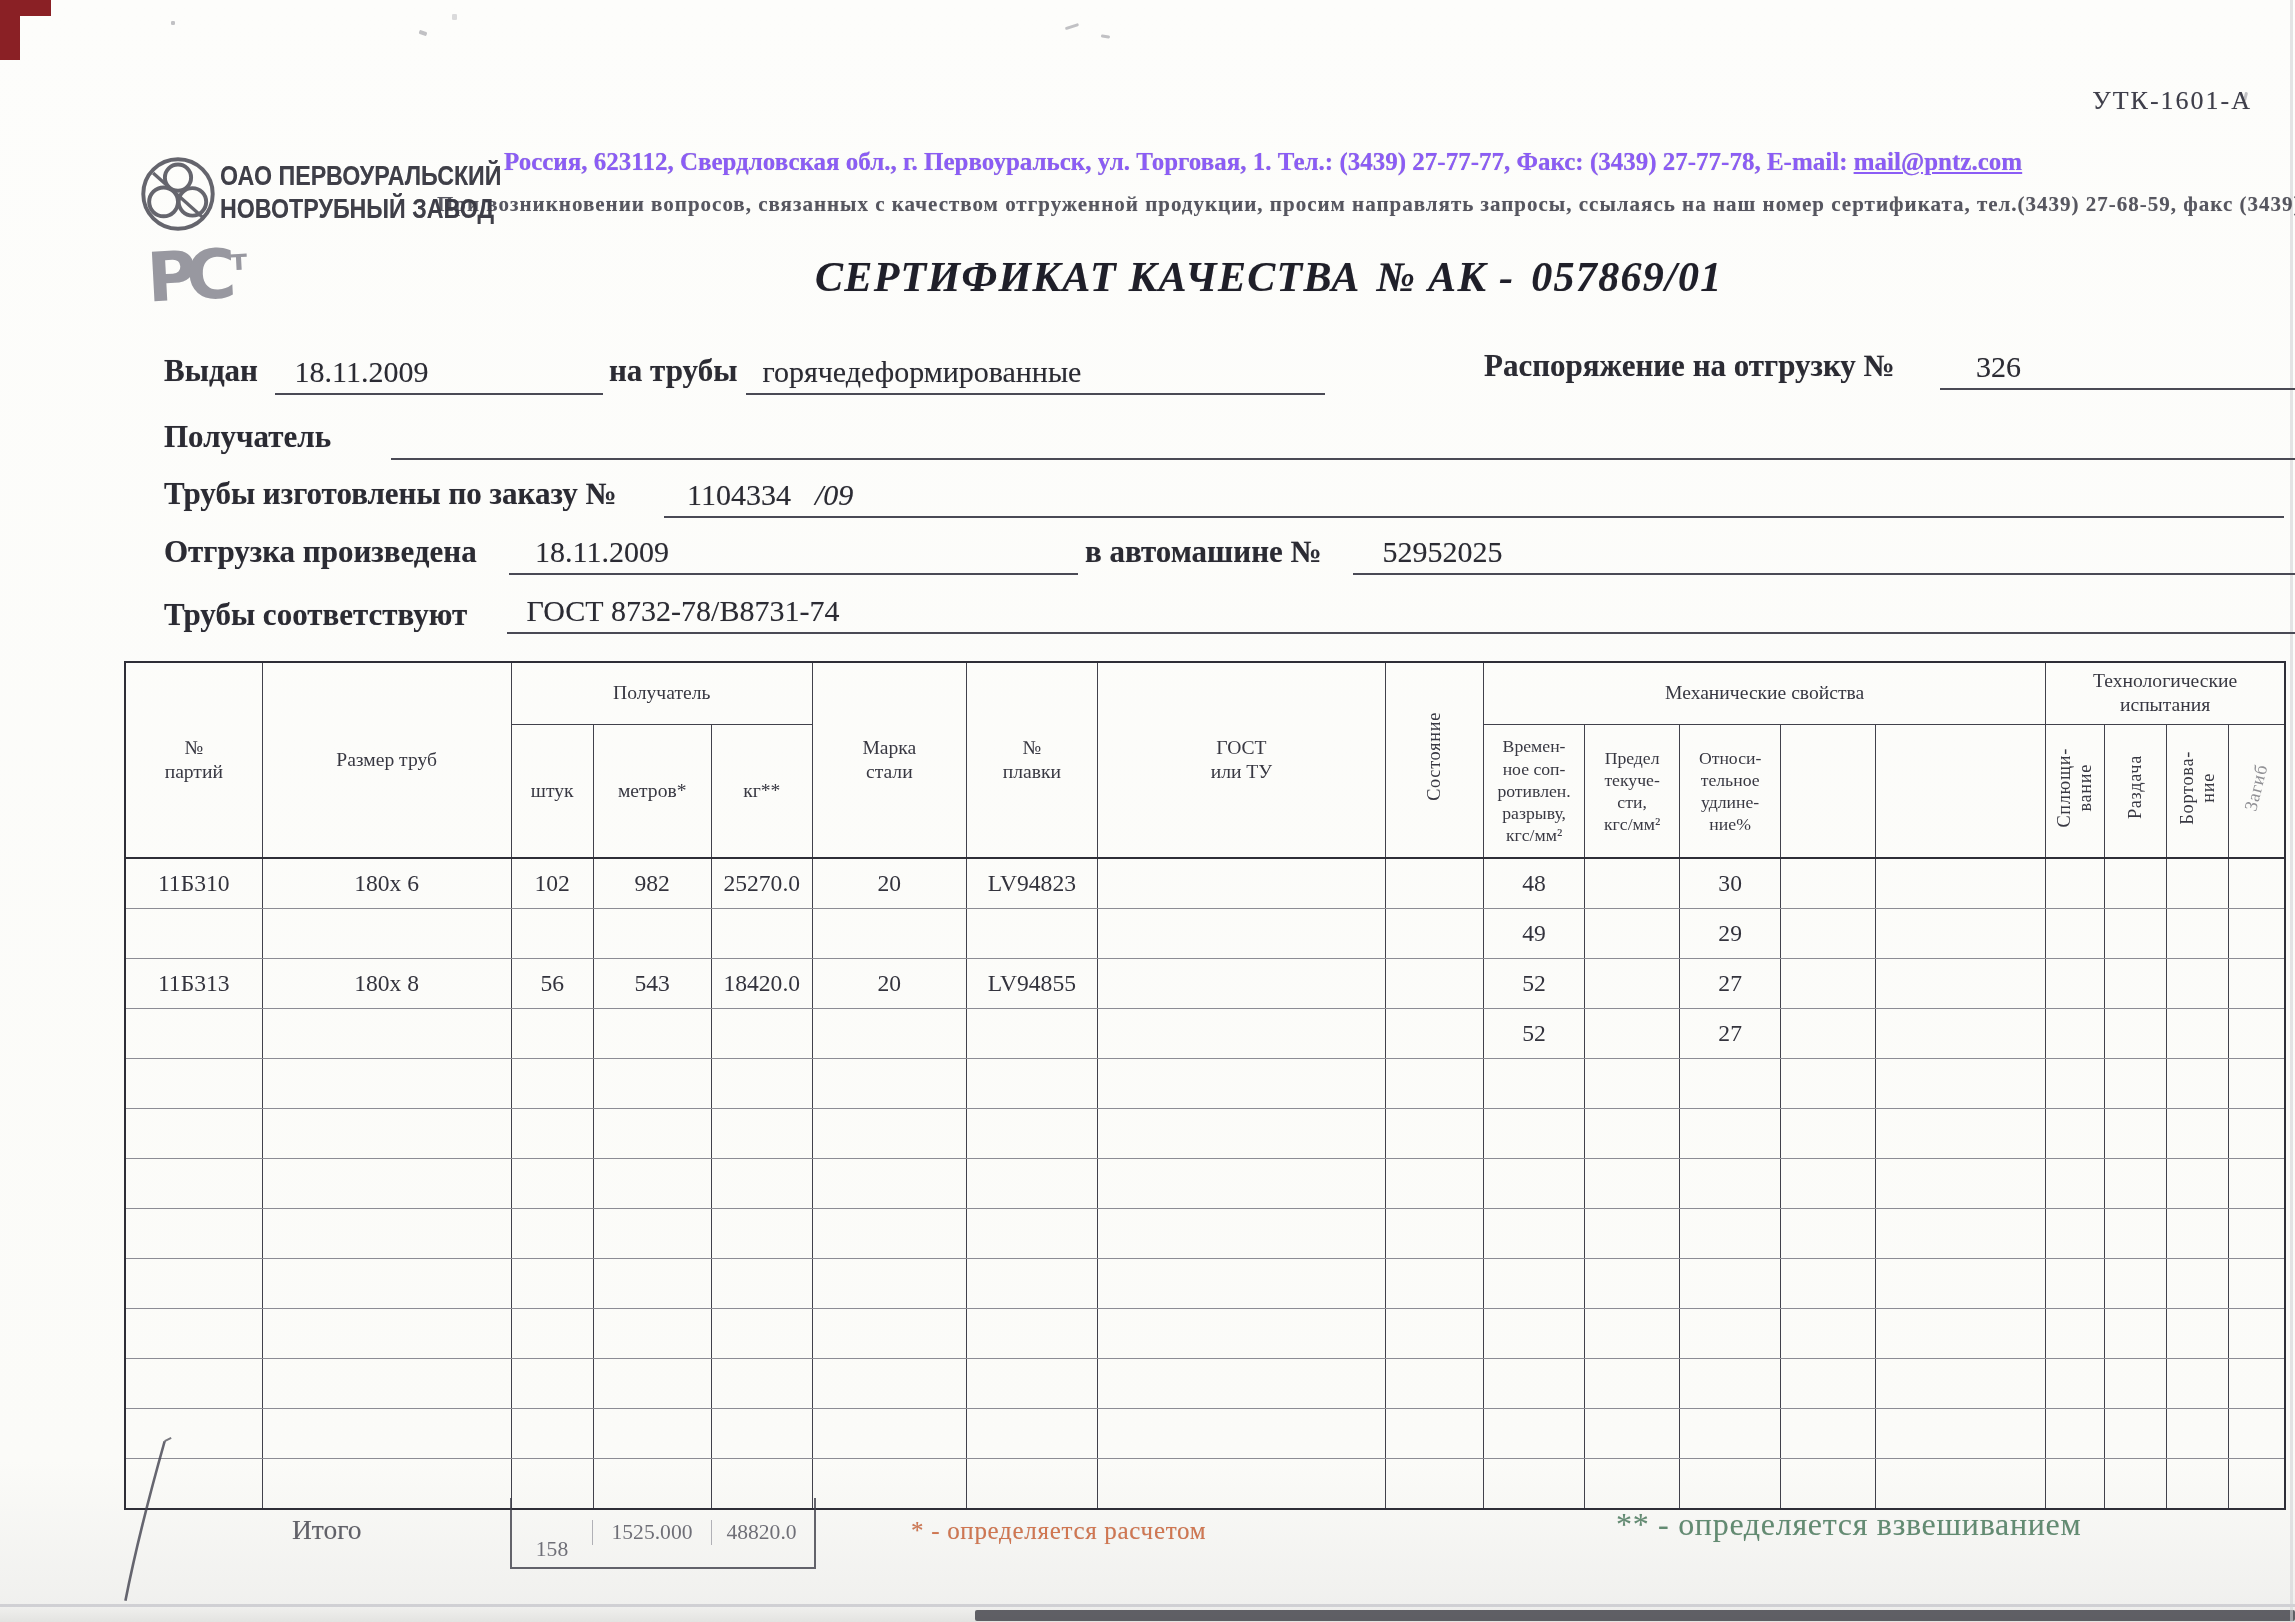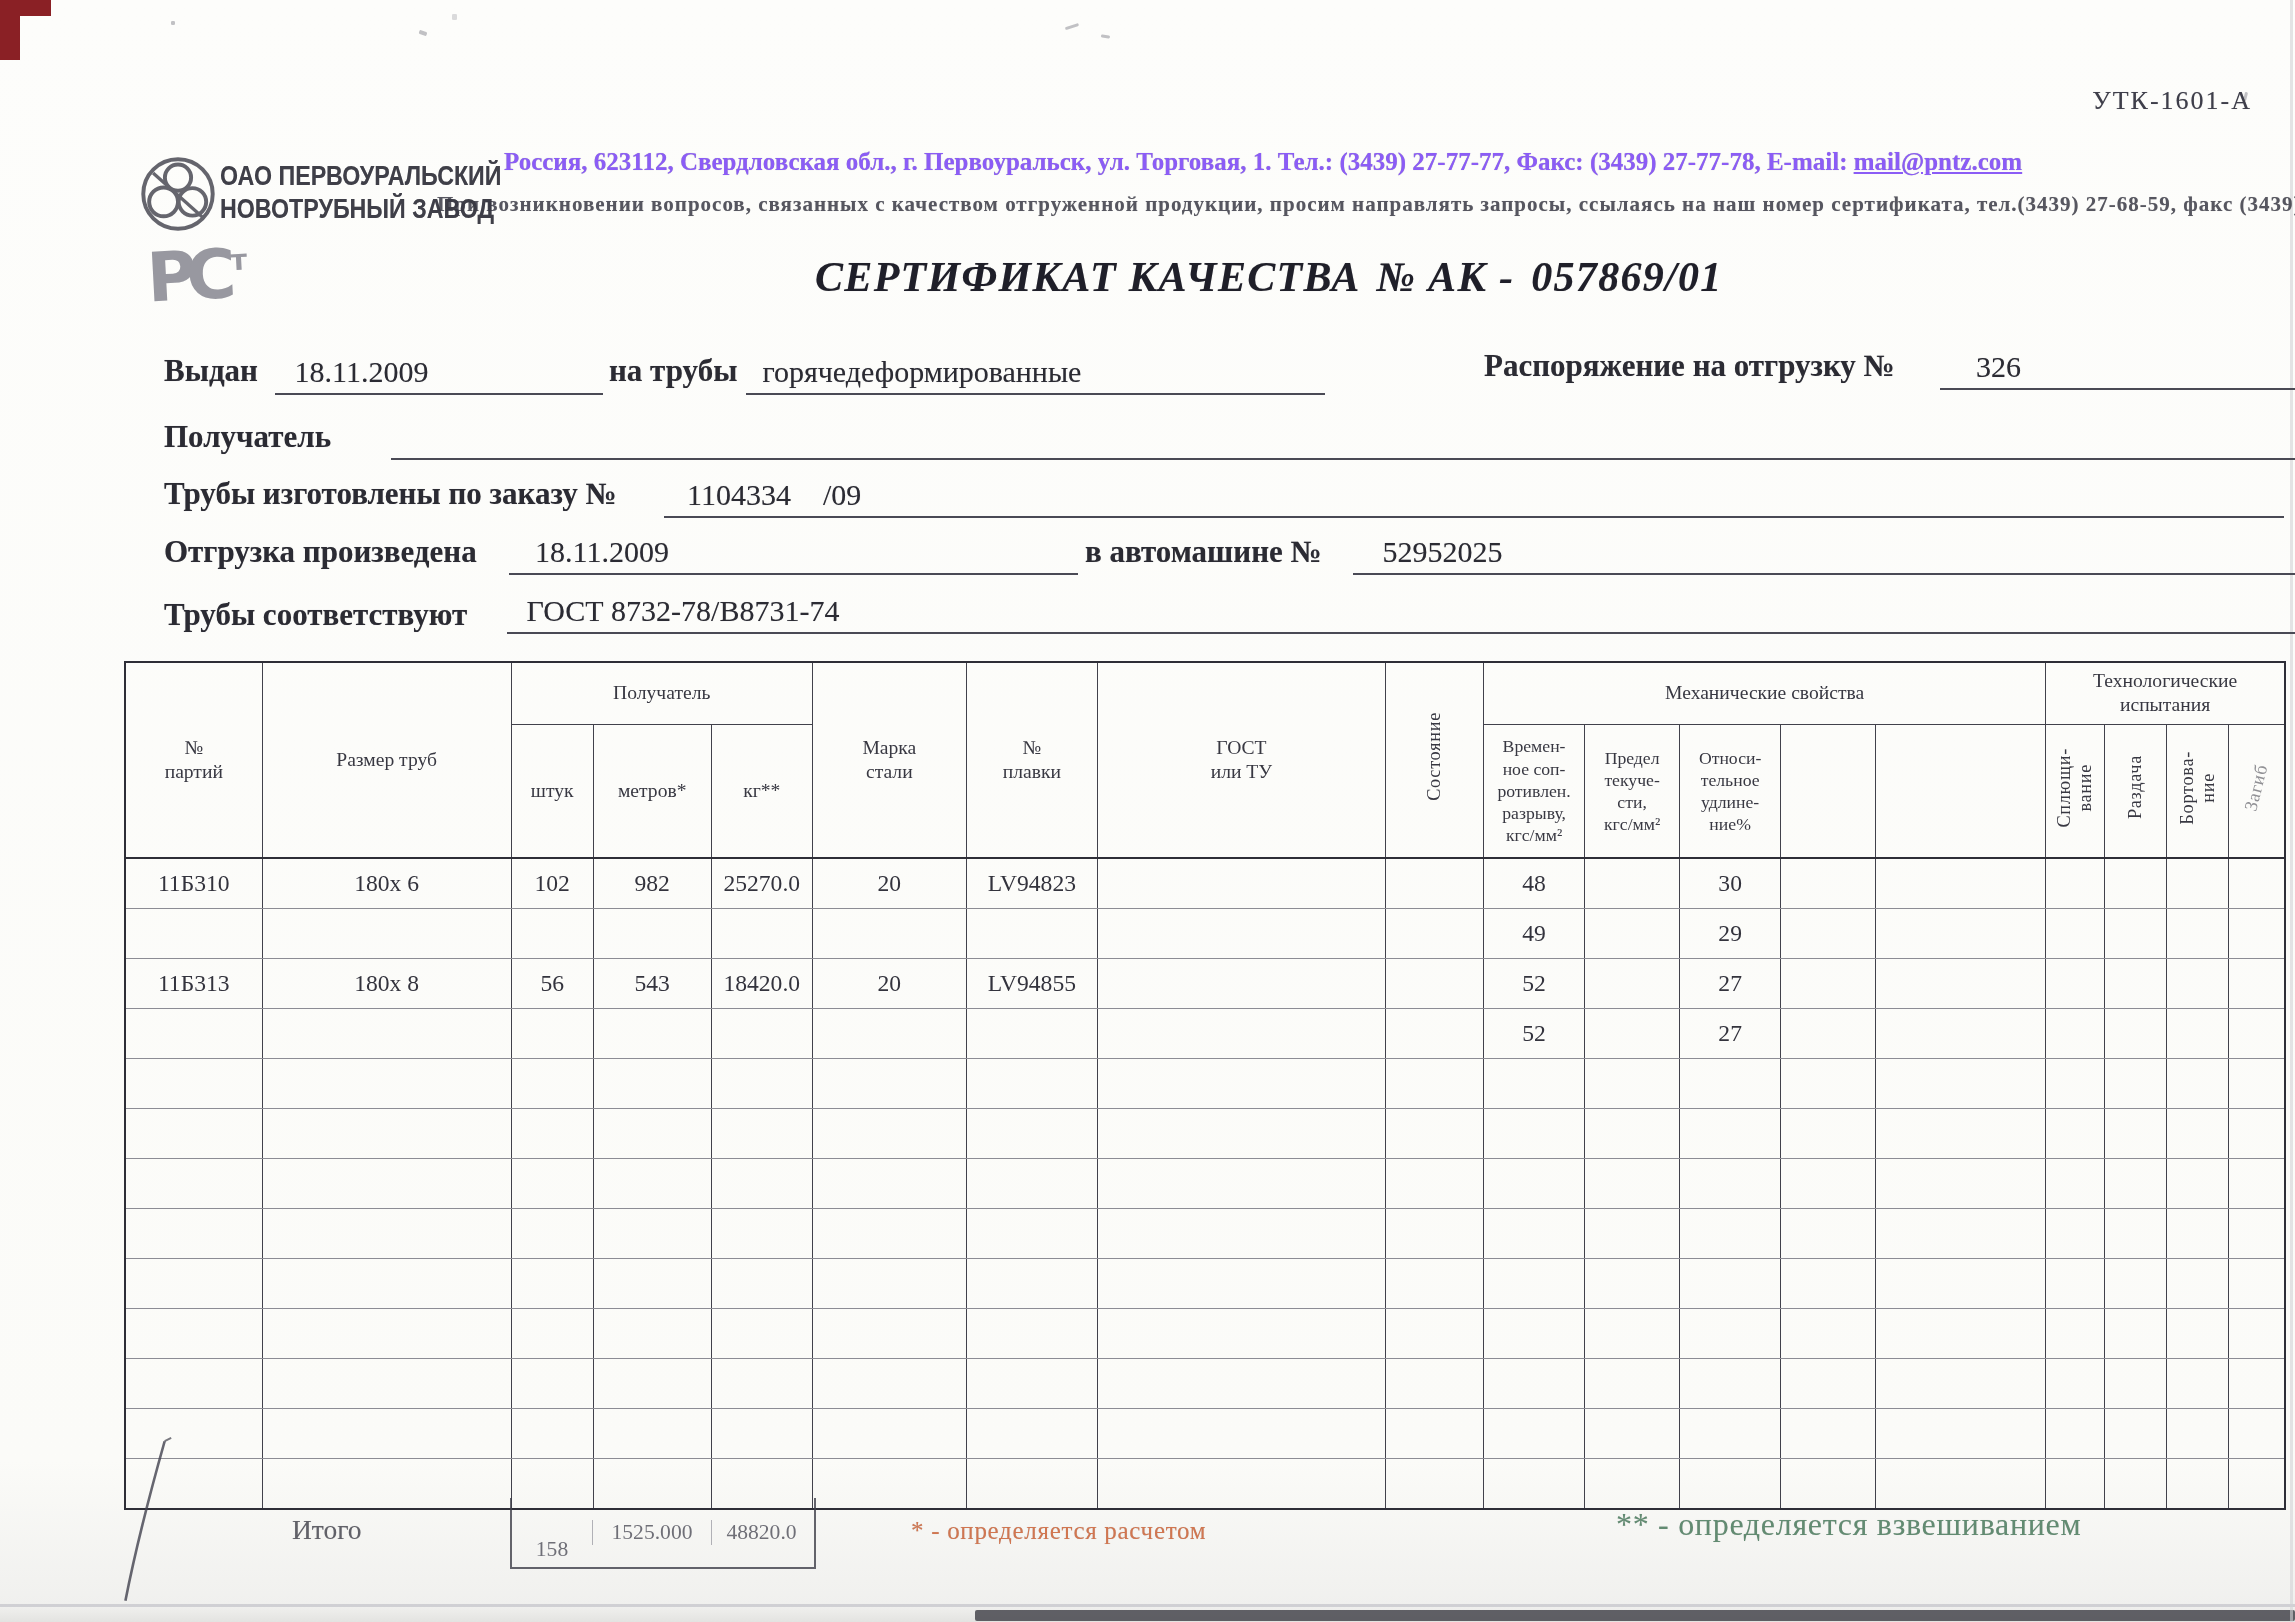--- a/index.html
+++ b/index.html
@@ -114,21 +114,21 @@
 <div class="abs ink flabel" style="left:609px;top:353px;">на трубы</div>
 <div class="abs ink fvalue" style="left:746px;top:351px;width:563px;padding-left:16.4px;">горячедеформированные</div>
 <div class="abs ink flabel" style="left:1484px;top:348px;">Распоряжение на отгрузку №</div>
 <div class="abs ink fvalue" style="left:1940px;top:346px;width:344px;padding-left:36px;">326</div>
 
 <div class="abs ink flabel" style="left:164px;top:419px;">Получатель</div>
 <div class="abs ink fvalue" style="left:391px;top:416px;width:1894px;padding-left:16.4px;"></div>
 
 <div class="abs ink flabel" style="left:164px;top:476px;">Трубы изготовлены по заказу №</div>
 <div class="abs ink fvalue" style="left:664px;top:474px;width:1597px;padding-left:23px;">
-  <span>1104334</span><span style="margin-left:32px;">/09</span>
+  <span>1104334</span><span style="margin-left:24px;font-style:italic;">/09</span>
 </div>
 
 <div class="abs ink flabel" style="left:164px;top:534px;">Отгрузка произведена</div>
 <div class="abs ink fvalue" style="left:509px;top:531px;width:543px;padding-left:26px;">18.11.2009</div>
 <div class="abs ink flabel" style="left:1085px;top:534px;">в автомашине №</div>
 <div class="abs ink fvalue" style="left:1353px;top:531px;width:932px;padding-left:29.4px;">52952025</div>
 
 <div class="abs ink flabel" style="left:164px;top:597px;">Трубы соответствуют</div>
 <div class="abs ink fvalue" style="left:507px;top:590px;width:1770px;padding-left:19.6px;">ГОСТ 8732-78/В8731-74</div>
 

